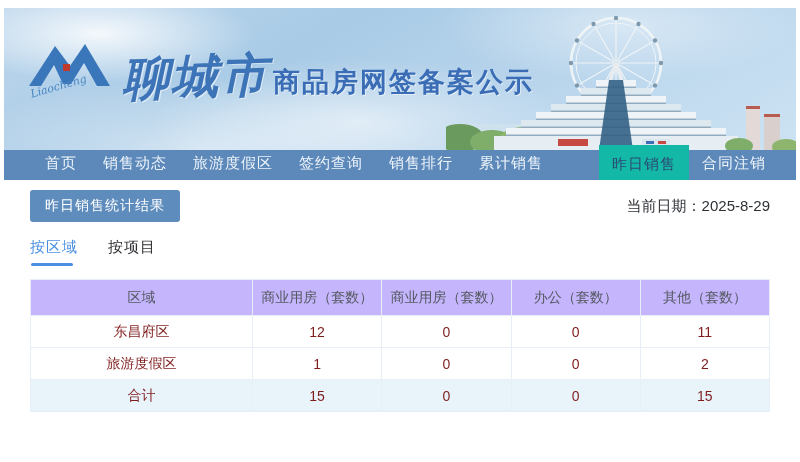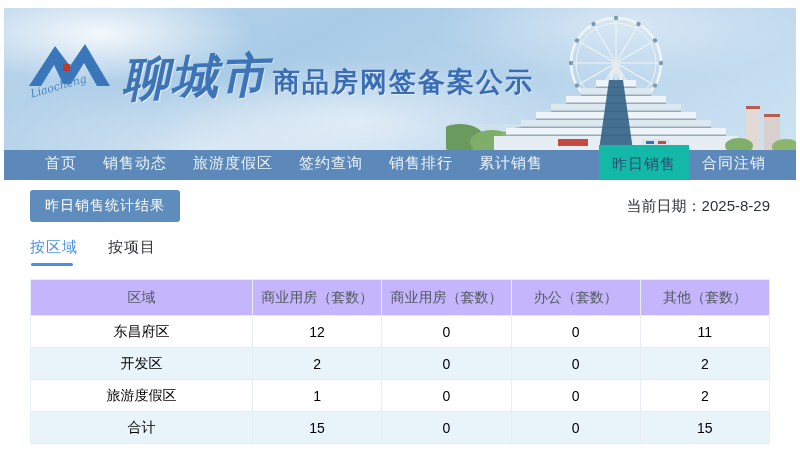--- a/index.html
+++ b/index.html
@@ -43,21 +43,21 @@
   .tab { font-size: 15px; color: #303135; padding-bottom: 9px; position: relative;
     cursor: pointer; letter-spacing: 1px; }
   .tab.active { color: #4a90e2; }
   .tab.active::after { content: ""; position: absolute; left: 1px; bottom: 0;
     width: 42px; height: 3px; border-radius: 2px; background: #4a90e2; }
 
   
   table { margin-top: 13px; width: 740px; border-collapse: collapse; table-layout: fixed; }
   th, td { border: 1px solid #e8eef5; font-size: 14px; text-align: center; font-weight: normal; }
   th { background: #c4b5fd; color: #54585f; height: 36px; }
-  td { color: #000000; height: 32px; background: #ffffff; }
+  td { color: #7f1d1d; height: 32px; background: #ffffff; }
   tr.striped td { background: #e9f3fa; }
   col.c-region { width: 222px; }
 </style>
 </head>
 <body>
 
 <div class="banner">
   <div class="brand">
     <svg class="logo-svg" viewBox="0 0 88 66">
       <path d="M3 52 L29 12 L44 32 L59 10 L84 52 L71 52 L58 29 L45 50 L37 50 L28 31 L15 52 Z" fill="#3a76ba"></path>
@@ -186,27 +186,20 @@
         </tr>
       </thead>
     <tbody id="table-body">
         <tr class="">
           <td>东昌府区</td>
           <td>12</td>
           <td>0</td>
           <td>0</td>
           <td>11</td>
         </tr>
-        <tr class="striped">
-          <td>开发区</td>
-          <td>2</td>
-          <td>0</td>
-          <td>0</td>
-          <td>2</td>
-        </tr>
         <tr class="">
           <td>旅游度假区</td>
           <td>1</td>
           <td>0</td>
           <td>0</td>
           <td>2</td>
         </tr>
         <tr class="striped">
           <td>合计</td>
           <td>15</td>

